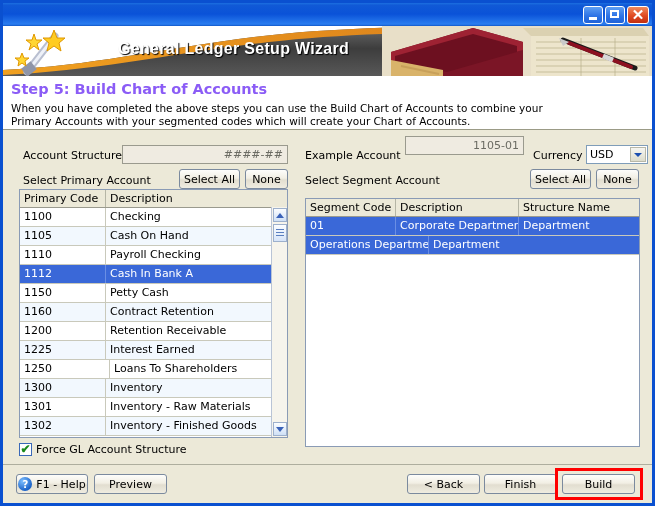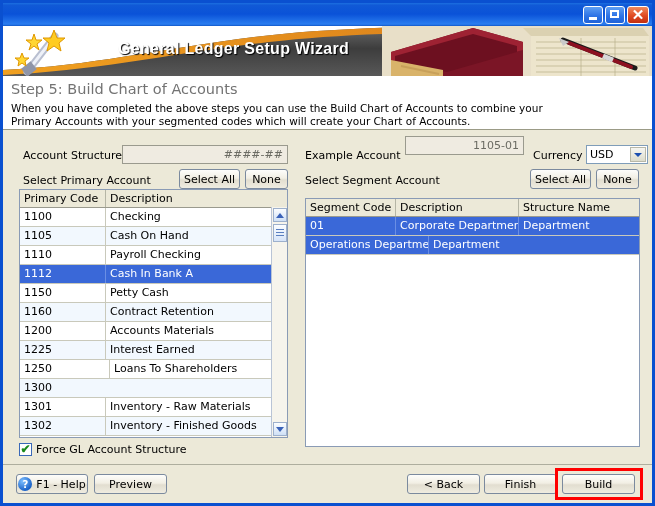--- a/index.html
+++ b/index.html
@@ -23,21 +23,21 @@
   .tbtn .x{font-size:15px;font-weight:bold;line-height:16px;}
 
   
   .banner{position:absolute;left:0;top:23px;width:649px;height:50px;overflow:hidden;background:#ffffff;}
   .bannertitle{position:absolute;left:115px;top:14px;color:#ffffff;font-weight:bold;font-size:16px;
                letter-spacing:.3px;text-shadow:1px 1px 1px #000;z-index:6;}
 
   
   .stephead{position:absolute;left:0;top:73px;width:649px;height:54px;background:#fff;
             border-bottom:1px solid #9b9b86;box-sizing:border-box;}
-  .stephead h1{margin:0;padding:5px 0 0 8px;font-size:14.5px;font-weight:normal;color:#737373;
+  .stephead h1{margin:0;padding:5px 0 0 8px;font-size:14.5px;font-weight:bold;color:#8b5cf6;
                font-family:"DejaVu Sans",sans-serif;}
   .stephead p{margin:0;padding:5px 0 0 8px;font-size:10.5px;color:#000;line-height:13px;
               font-family:"DejaVu Sans",sans-serif;}
 
   
   .panel{position:absolute;left:0;top:127px;width:649px;height:333px;background:#ece9d8;}
 
   .lbl{position:absolute;font-size:11px;color:#000;font-family:"DejaVu Sans",sans-serif;white-space:nowrap;}
 
   .field{position:absolute;box-sizing:border-box;background:#efebe1;border:1px solid #9a9a8e;
@@ -237,32 +237,33 @@
           <div class="grow">
             <div style="width: 86px;">1150</div>
             <div style="width: 165px;">Petty Cash</div>
           </div>
           <div class="grow alt">
             <div style="width: 86px;">1160</div>
             <div style="width: 165px;">Contract Retention</div>
           </div>
           <div class="grow">
             <div style="width: 86px;">1200</div>
-            <div style="width: 165px;">Accounts Materials</div>
+            <div style="width: 165px;">Retention Receivable</div>
           </div>
           <div class="grow alt">
             <div style="width: 86px;">1225</div>
             <div style="width: 165px;">Interest Earned</div>
           </div>
           <div class="grow">
             <div style="width: 90px;">1250</div>
             <div style="width: 165px;">Loans To Shareholders</div>
           </div>
           <div class="grow alt">
             <div style="width: 86px;">1300</div>
+            <div style="width: 165px;">Inventory</div>
           </div>
           <div class="grow">
             <div style="width: 86px;">1301</div>
             <div style="width: 165px;">Inventory - Raw Materials</div>
           </div>
           <div class="grow alt">
             <div style="width: 86px;">1302</div>
             <div style="width: 165px;">Inventory - Finished Goods</div>
           </div>
         </div>

